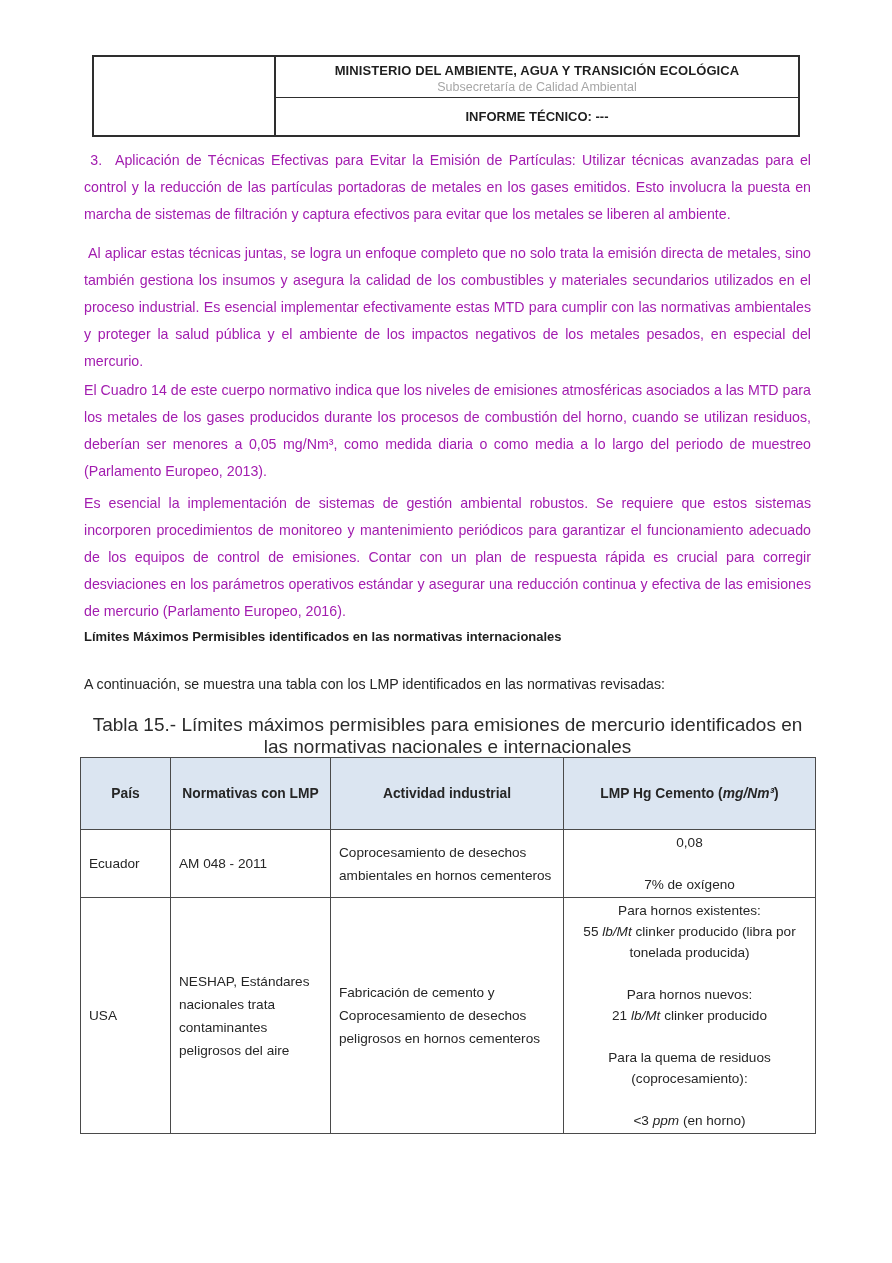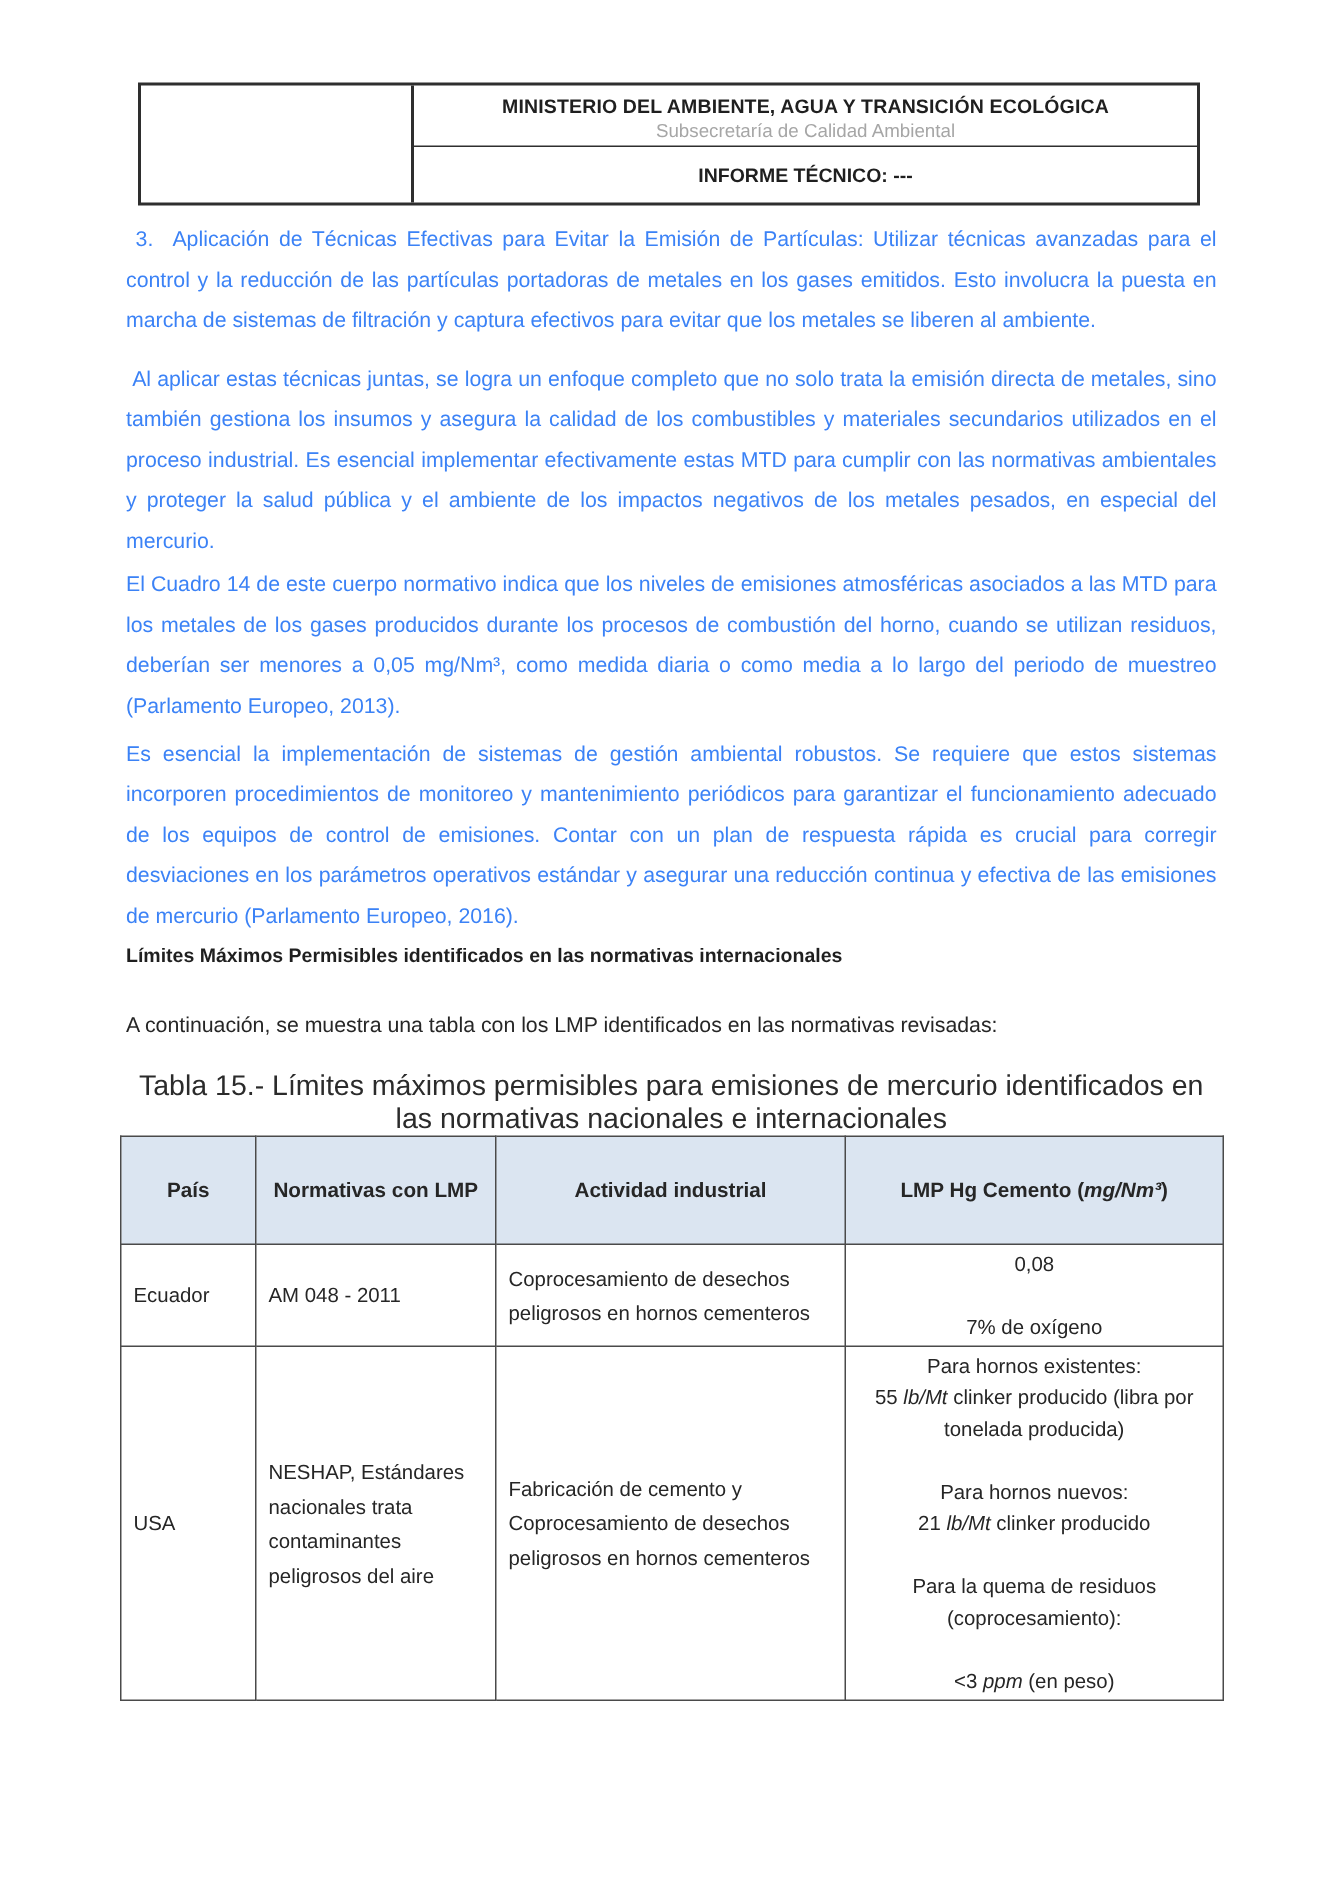--- a/index.html
+++ b/index.html
@@ -14,21 +14,21 @@
   .hdr-right { flex:1; display:flex; flex-direction:column; }
   .hdr-top { height:41px; border-bottom:1.5px solid #2e2e2e; display:flex;
              flex-direction:column; justify-content:center; text-align:center; padding-top:2px; }
   .hdr-bottom { flex:1; display:flex; align-items:center; justify-content:center; }
   .ministry { font-size:13px; font-weight:bold; color:#1f1f1f; letter-spacing:0.1px; }
   .subsec { font-size:12.5px; color:#a6a6a6; margin-top:2px; }
   .informe { font-size:13px; font-weight:bold; color:#1f1f1f; }
 
   
   .abs { position:absolute; left:84px; width:727px; }
-  .para { font-size:14.2px; line-height:27px; text-align:justify; color:#3b82f6; }
+  .para { font-size:14.2px; line-height:27px; text-align:justify; color:#a21caf; }
   .heading { font-size:13px; font-weight:bold; color:#1f1f1f; }
   .intro { font-size:14.2px; color:#262626; }
   .caption { font-size:19px; line-height:22px; text-align:center; color:#2b2b2b; }
 
   
   .lmp-wrap { position:absolute; left:80px; top:757px; width:735px; }
   table.lmp { width:735px; border-collapse:collapse; table-layout:fixed;
               font-size:13.6px; color:#262626; }
   table.lmp th, table.lmp td { border:1.4px solid #4a4a4a; padding:2px 8px; }
   table.lmp th { background:#dbe5f1; font-weight:bold; text-align:center;
@@ -89,40 +89,40 @@
             </th>
           <th>
               <div><span>LMP Hg Cemento (</span><span class="it">mg/Nm³</span><span>)</span></div>
             </th>
         </tr>
       </thead>
       <tbody>
         <tr class="r1">
           <td class="cell-left">Ecuador</td>
           <td class="cell-left">AM 048 - 2011</td>
-          <td class="cell-left">Coprocesamiento de desechos peligrosos en hornos cementeros</td>
+          <td class="cell-left">Coprocesamiento de desechos ambientales en hornos cementeros</td>
           <td class="cell-center">
               <div><span>0,08</span></div>
               <div>&nbsp;</div>
               <div><span>7% de oxígeno</span></div>
             </td>
         </tr>
         <tr class="r2">
           <td class="cell-left">USA</td>
           <td class="cell-left">NESHAP, Estándares nacionales trata contaminantes peligrosos del aire</td>
           <td class="cell-left">Fabricación de cemento y Coprocesamiento de desechos peligrosos en hornos cementeros</td>
           <td class="cell-center">
               <div><span>Para hornos existentes:</span></div>
               <div><span>55 </span><span class="it">lb/Mt</span><span> clinker producido (libra por tonelada producida)</span></div>
               <div>&nbsp;</div>
               <div><span>Para hornos nuevos:</span></div>
               <div><span>21 </span><span class="it">lb/Mt</span><span> clinker producido</span></div>
               <div>&nbsp;</div>
               <div><span>Para la quema de residuos (coprocesamiento):</span></div>
               <div>&nbsp;</div>
-              <div><span>&lt;3 </span><span class="it">ppm</span><span> (en peso)</span></div>
+              <div><span>&lt;3 </span><span class="it">ppm</span><span> (en horno)</span></div>
             </td>
         </tr>
       </tbody>
     </table>
   </div>
 
 </div>
 
 </body></html>

